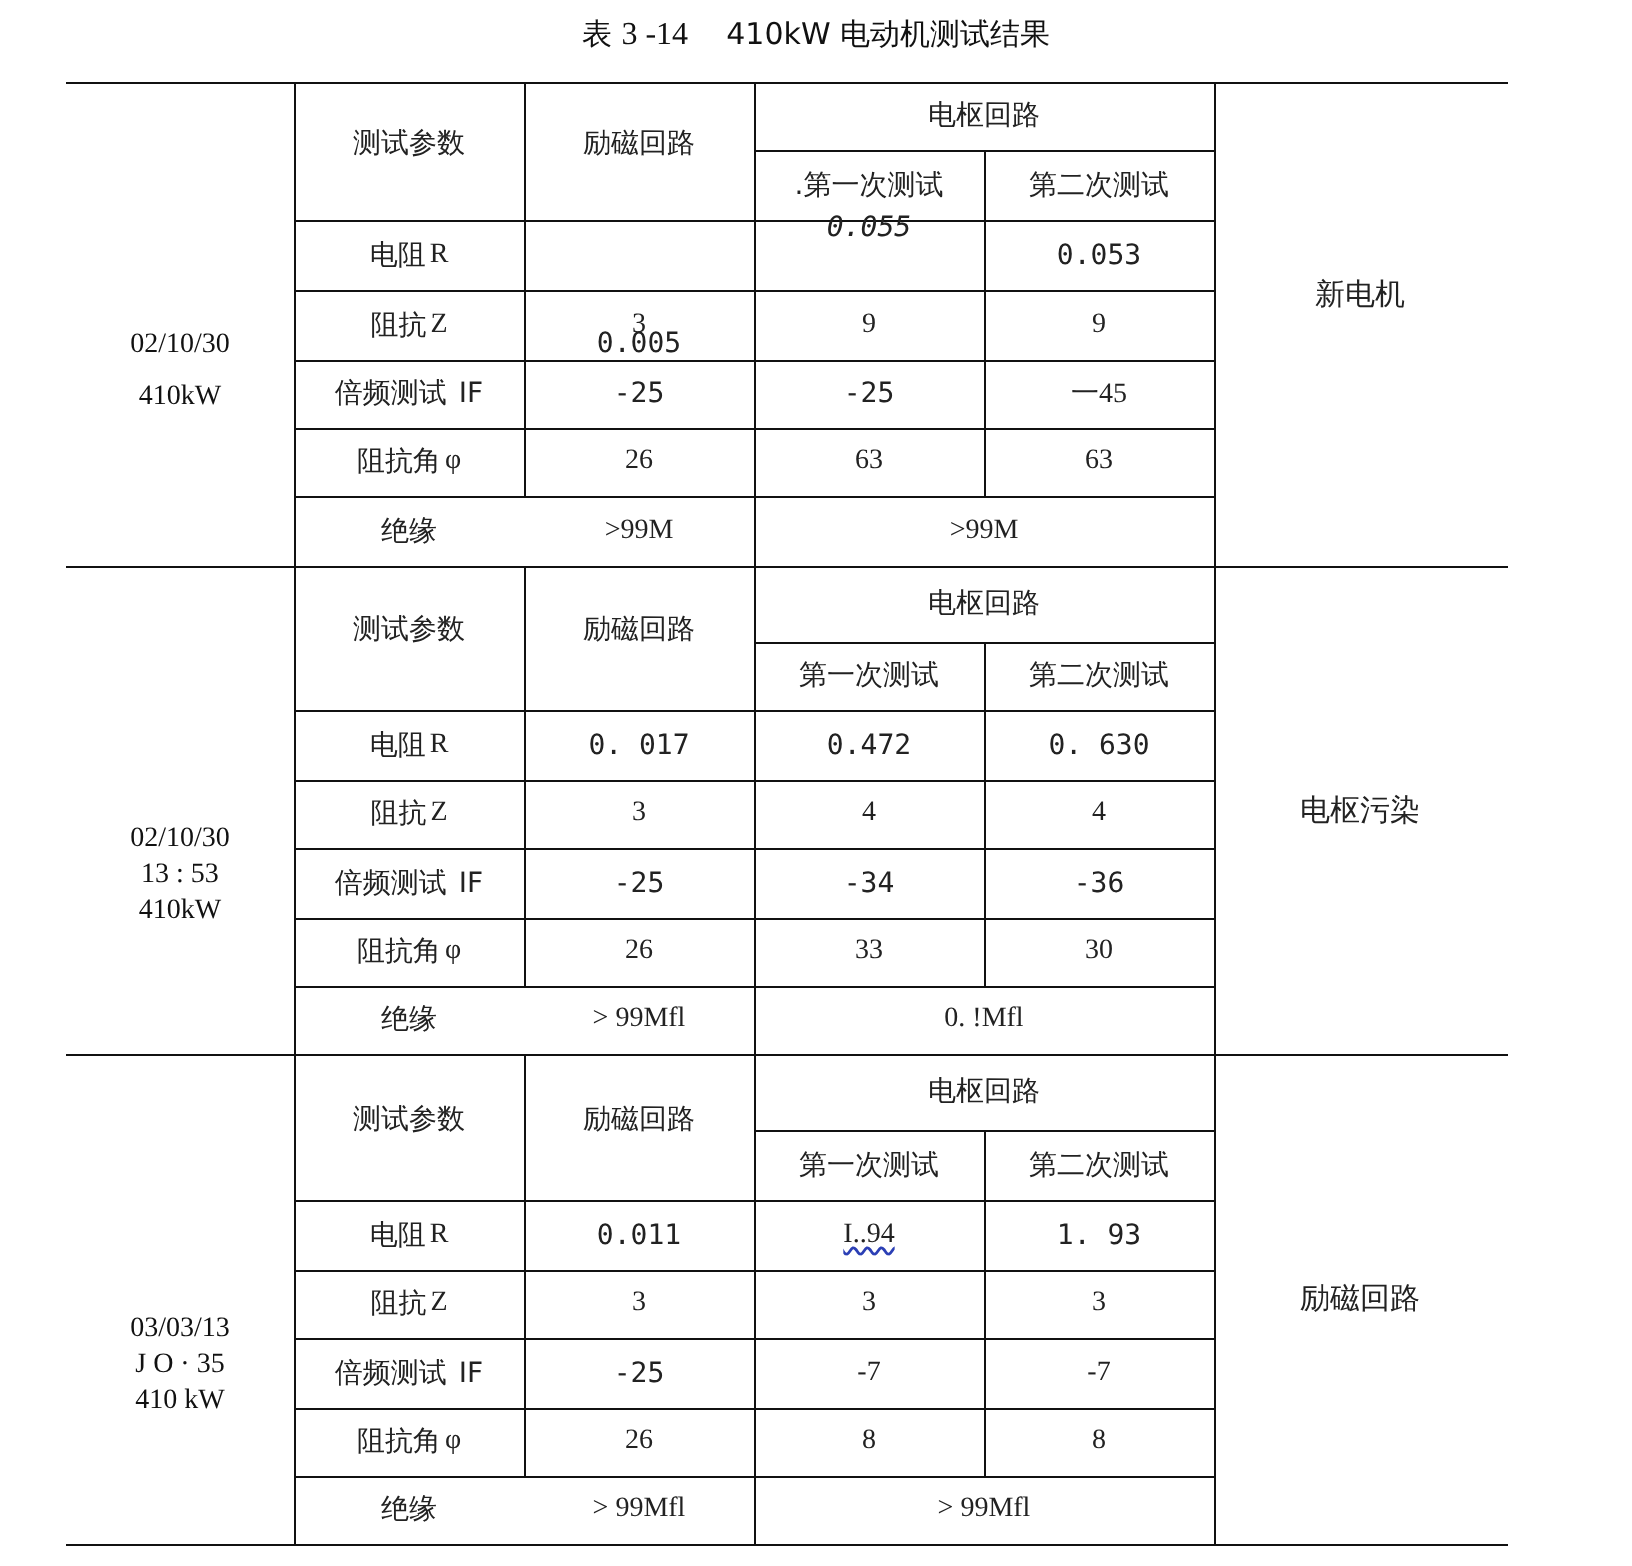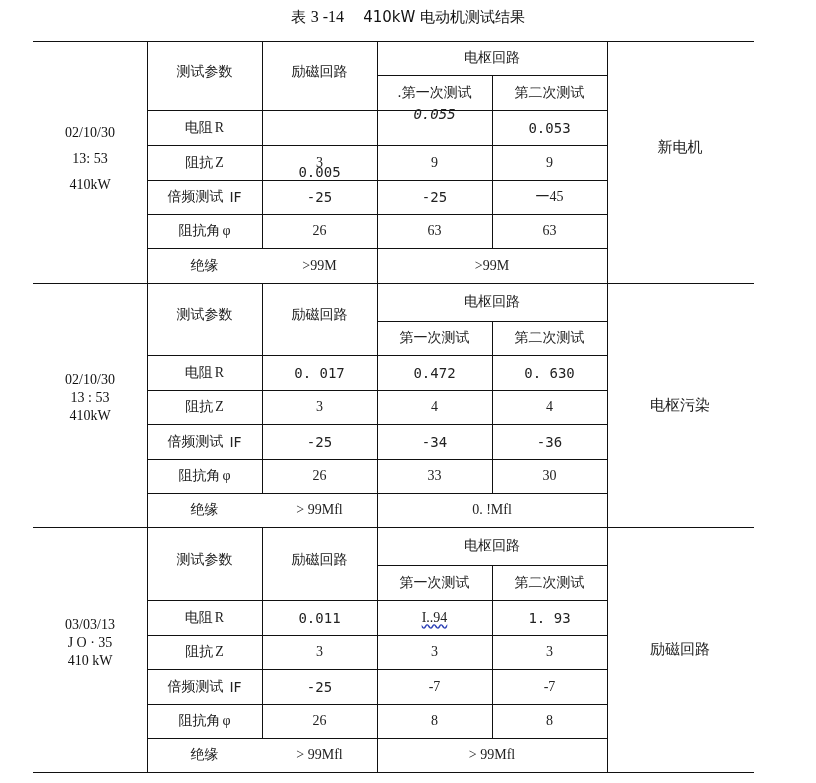--- a/index.html
+++ b/index.html
@@ -10,21 +10,21 @@
   .title .num { font-family:"Liberation Serif", serif; font-size:16px;text-align:right; }
   .hl { position:absolute; height:1px; background:#111; }
   .vl { position:absolute; width:1px; background:#111; }
   .cell { position:absolute; display:flex; align-items:center; justify-content:center;
           text-align:center; font-size:14px; color:#222; }
   .serif { font-family:"Liberation Serif", serif; font-size:14px; }
   .mono { font-family:"DejaVu Sans Mono", monospace; font-size:14px; }
   .lbl { font-size:14px; color:#222; }
   .sym { font-family:"Liberation Serif", serif; margin-left:2px; }
   .dt { position:absolute; left:33px; width:114px; text-align:center;
-        font-family:"Liberation Serif", serif; font-size:14px; line-height:18px; color:#111; }
+        font-family:"Liberation Serif", serif; font-size:14px; line-height:18px; color:#111;margin-top:40px; }
   .note { font-size:15px; }
   .squig { text-decoration:underline wavy #2b3fb5; text-underline-offset:2px; }
 </style>
 </head>
 <body>
 
 <div class="title">
   <span>表</span>
   <span class="num">3 -14</span>
   &nbsp;&nbsp;
@@ -39,21 +39,20 @@
     <div class="hl" style="left: 147px; top: 180px; width: 460px;"></div>
     <div class="hl" style="left: 147px; top: 214px; width: 460px;"></div>
     <div class="hl" style="left: 147px; top: 248px; width: 460px;"></div>
     <div class="vl" style="left: 147px; top: 41px; height: 242px;"></div>
     <div class="vl" style="left: 262px; top: 41px; height: 207px;"></div>
     <div class="vl" style="left: 377px; top: 41px; height: 242px;"></div>
     <div class="vl" style="left: 492px; top: 75px; height: 173px;"></div>
     <div class="vl" style="left: 607px; top: 41px; height: 242px;"></div>
     <div class="dt" style="top: 120px;">
       <div style="line-height: 26px;">02/10/30</div>
-      <div style="line-height: 26px;">13:  53</div>
       <div style="line-height: 26px;">410kW</div>
     </div>
     <div class="cell " style="left: 147px; top: 41px; width: 115px; height: 61px;">测试参数</div>
     <div class="cell " style="left: 262px; top: 41px; width: 115px; height: 61px;">励磁回路</div>
     <div class="cell " style="left: 377px; top: 41px; width: 230px; height: 34px;">电枢回路</div>
     <div class="cell " style="left: 377px; top: 75px; width: 115px; height: 35px;">.第一次测试</div>
     <div class="cell " style="left: 492px; top: 75px; width: 115px; height: 35px;">第二次测试</div>
     <div class="cell " style="left: 147px; top: 110px; width: 115px; height: 35px;">
       <span class="lbl">电阻</span>
       <span class="sym">R</span>

